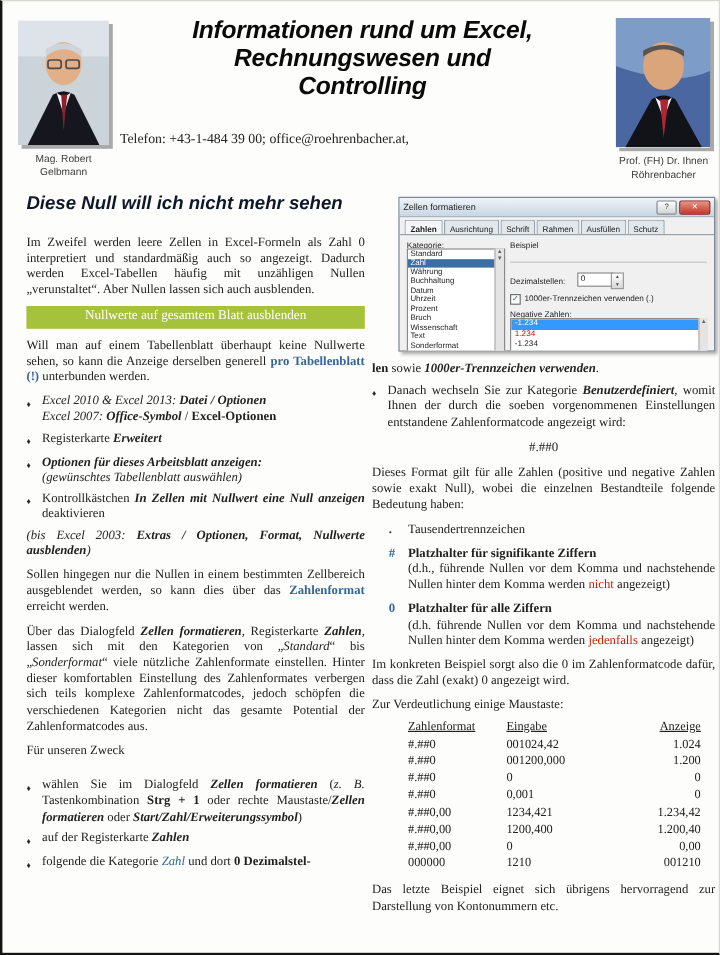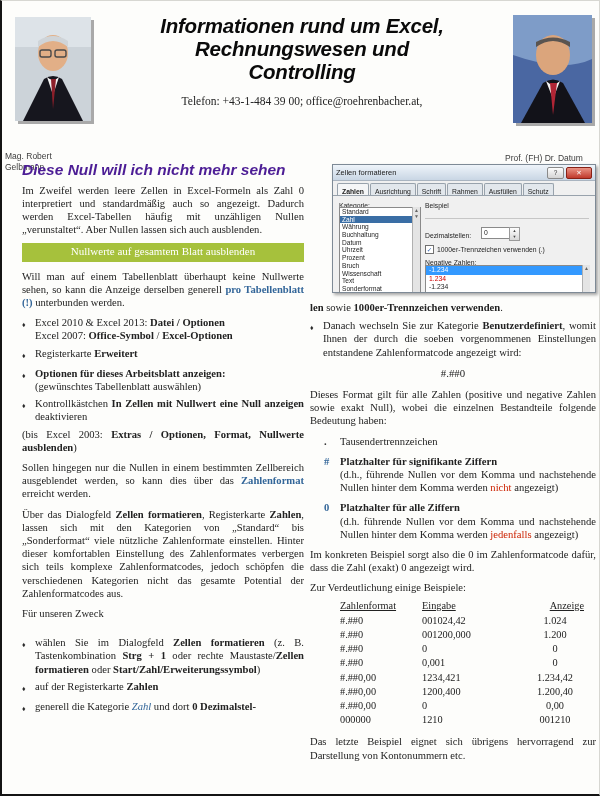--- a/index.html
+++ b/index.html
@@ -6,61 +6,61 @@
   .page{position:relative;width:600px;height:796px;margin:0 auto;background:#fdfdfb;
         border-left:2px solid #141414;border-bottom:2px solid #141414;
         border-top:1px solid #d7d7d2;border-right:1px solid #d7d7d2;
         box-sizing:border-box;overflow:hidden;
         font-family:"Liberation Serif",serif;color:#222;}
   
   .photo{position:absolute;overflow:hidden;box-shadow:3px 3px 0 #a9a9a9;}
   .photo svg{display:block;}
   .photo-left{left:13px;top:16px;width:76px;height:104px;}
   .photo-right{left:511px;top:14px;width:79px;height:108px;}
-  .caption{position:absolute;font:8.5px/1.25 "Liberation Sans",sans-serif;color:#3c3c3c;margin-top:24px;}
+  .caption{position:absolute;font:8.5px/1.25 "Liberation Sans",sans-serif;color:#3c3c3c;text-align:center;}
   .caption-left{left:3px;top:126px;width:96px;}
   .caption-right{left:503px;top:128px;width:96px;}
   .main-title{position:absolute;left:98px;top:14px;width:404px;text-align:center;
         font:bold italic 20.5px/1.12 "Liberation Sans",sans-serif;color:#0a0a0a;letter-spacing:-.2px;}
   .company-line{position:absolute;left:98px;top:80px;width:404px;text-align:center;
         font:bold 12.5px "Liberation Serif",serif;}
-  .phone-line{position:absolute;left:98px;top:94px;width:404px;text-align:center;font:11.5px "Liberation Serif",serif;}
+  .phone-line{position:absolute;left:98px;top:109px;width:404px;text-align:left;font:11.5px "Liberation Serif",serif;}
   .web-line{position:absolute;left:98px;top:113px;width:404px;text-align:center;
         font:11.5px "Liberation Serif",serif;text-decoration:underline;cursor:pointer;}
   
   .col-left{position:absolute;left:20px;top:160px;width:282px;font-size:10.6px;line-height:13.2px;}
   .col-right{position:absolute;left:308px;top:163px;width:286px;font-size:10.6px;line-height:13.2px;}
-  .h1{font:bold italic 15.5px/1.2 "Liberation Sans",sans-serif;color:#4c1d95;margin:0 0 4px;}
+  .h1{font:bold italic 15.5px/1.2 "Liberation Sans",sans-serif;color:#0f172a;margin:0 0 16px;}
   .h2{font:italic 10.5px/1.25 "Liberation Sans",sans-serif;color:#5a5a5a;margin:0 0 9px;}
   p.body,.rich-p{margin:0 0 7px;text-align:justify;white-space:pre-wrap;}
   .banner{background:#a6c13c;color:#fff;text-align:center;font-size:11px;
           padding:2px 0 3px;margin:3px 0 8px;}
   .bullet{display:flex;margin:0 0 4px;}
   .bmark{width:13px;min-width:13px;font-size:7px;padding-top:3px;color:#2a2a2a;}
   .btext{flex:1;text-align:justify;white-space:pre-wrap;}
   .note{margin:3px 0 7px;text-align:justify;white-space:pre-wrap;}
   .seg-b{font-weight:bold;}
-  .seg-i{margin-top:17px;}
-  .seg-bi{font-weight:bold;}
+  .seg-i{font-style:italic;margin-top:17px;}
+  .seg-bi{font-weight:bold;font-style:italic;}
   .seg-link{color:#336699;font-weight:bold;}
   .seg-linki{color:#336699;font-style:italic;}
   .seg-r{color:#cc2200;}
   .code-line{text-align:center;margin:8px 0;font-size:10.8px;}
   .def{display:flex;margin:0 0 7px;padding-left:14px;}
   .dsym{width:16px;min-width:16px;font-weight:bold;color:#333;}
   .dsym.blue{color:#336699;}
   .dbody{flex:1;text-align:justify;white-space:pre-wrap;}
   
   table.examples{border-collapse:collapse;margin:2px 0 8px 30px;width:244px;font-size:10.3px;}
   table.examples th{font-weight:normal;text-decoration:underline;text-align:left;padding:0 0 2px;}
   table.examples th.c3{text-align:right;}
   table.examples td{padding:0 0 1px;}
   td.c1{width:82px;}
   td.c2{width:104px;}
-  td.c3,th.c3{text-align:center;}
+  td.c3,th.c3{text-align:right;}
   
   .dialog{position:relative;width:262px;height:127px;margin:0 0 8px 22px;background:#f0f0f0;
           border:1px solid #7e8a96;box-shadow:2px 2px 3px rgba(0,0,0,.35);overflow:hidden;
           font-family:"Liberation Sans",sans-serif;}
   .dlg-titlebar{height:15px;background:linear-gradient(#eef4fa,#c9d6e4);border-bottom:1px solid #a9b4c0;
           display:flex;align-items:center;padding:0 3px;font-size:7.5px;color:#1c1c1c;}
   .dlg-title{flex:1;}
   .dlg-btn{width:15px;height:10px;border:1px solid #8a8a8a;border-radius:2px;font-size:6.5px;
           text-align:center;line-height:9px;margin-left:2px;background:linear-gradient(#fdfdfd,#d4d4d4);color:#333;}
   .dlg-btn.close{width:24px;background:linear-gradient(#ea9384,#c0392b);border-color:#872015;color:#fff;}
@@ -118,21 +118,21 @@
       <rect width="79" height="108" fill="#4a67a2"></rect>
       <path d="M0,0 L79,0 L79,44 Q50,58 0,40 Z" fill="#7e9cc8"></path>
       <ellipse cx="40" cy="40" rx="17" ry="20" fill="#dba57c"></ellipse>
       <path d="M23,32 Q40,20 57,32 L57,27 Q40,18 23,27 Z" fill="#5a5450"></path>
       <path d="M8,108 L30,68 Q40,61 50,68 L72,108 Z" fill="#121219"></path>
       <path d="M33,66 L40,84 L47,66 Q40,73 33,66 Z" fill="#f4f4f4"></path>
       <path d="M37,68 L40,100 L44,68 Z" fill="#b02535"></path>
     </svg>
   </div>
   <div class="caption caption-right">
-    <div>Prof. (FH) Dr. Datum</div>
+    <div>Prof. (FH) Dr. Ihnen</div>
     <div>Röhrenbacher</div>
   </div>
 
   <div class="main-title">
     <div>Informationen rund um Excel,</div>
     <div>Rechnungswesen und</div>
     <div>Controlling</div>
   </div>
   <div class="phone-line">Telefon: +43-1-484 39 00; office@roehrenbacher.at,</div>
 
@@ -170,21 +170,21 @@
     <div class="bullet">
       <span class="bmark">♦</span>
       <span class="btext"><span>wählen Sie im Dialogfeld </span><span class="seg-bi">Zellen formatieren</span><span> (</span><span class="seg-i">z. B.</span><span> Tastenkombination </span><span class="seg-b">Strg + 1</span><span> oder rechte Maustaste/</span><span class="seg-bi">Zellen formatieren</span><span> oder </span><span class="seg-bi">Start/Zahl/Erweiterungssymbol</span><span>)</span></span>
     </div>
     <div class="bullet">
       <span class="bmark">♦</span>
       <span class="btext"><span>auf der Registerkarte </span><span class="seg-bi">Zahlen</span></span>
     </div>
     <div class="bullet">
       <span class="bmark">♦</span>
-      <span class="btext"><span>generell die Kategorie </span><span class="seg-linki">Zahl</span><span> und dort </span><span class="seg-b">0 Dezimalstel-</span></span>
+      <span class="btext"><span>folgende die Kategorie </span><span class="seg-linki">Zahl</span><span> und dort </span><span class="seg-b">0 Dezimalstel-</span></span>
     </div>
   </div>
 
   <div class="col-right">
 
     <div class="dialog">
       <div class="dlg-titlebar">
         <span class="dlg-title">Zellen formatieren</span>
         <span class="dlg-btn">?</span>
         <span class="dlg-btn close">✕</span>
@@ -258,21 +258,21 @@
       <span class="dbody"><span class="seg-b">Platzhalter für signifikante Ziffern</span><span>
 </span><span>(d.h., führende Nullen vor dem Komma und nachstehende Nullen hinter dem Komma werden </span><span class="seg-r">nicht</span><span> angezeigt)</span></span>
     </div>
     <div class="def">
       <span class="dsym blue">0</span>
       <span class="dbody"><span class="seg-b">Platzhalter für alle Ziffern</span><span>
 </span><span>(d.h. führende Nullen vor dem Komma und nachstehende Nullen hinter dem Komma werden </span><span class="seg-r">jedenfalls</span><span> angezeigt)</span></span>
     </div>
 
     <p class="body">Im konkreten Beispiel sorgt also die 0 im Zahlenformatcode dafür, dass die Zahl (exakt) 0 angezeigt wird.</p>
-    <p class="body" style="margin-bottom:4px">Zur Verdeutlichung einige Beispiele:</p>
+    <p class="body" style="margin-bottom:4px">Zur Verdeutlichung einige Maustaste:</p>
 
     <table class="examples">
       <thead>
         <tr>
           <th class="c1">Zahlenformat</th>
           <th class="c2">Eingabe</th>
           <th class="c3">Anzeige</th>
         </tr>
       </thead>
       <tbody>

